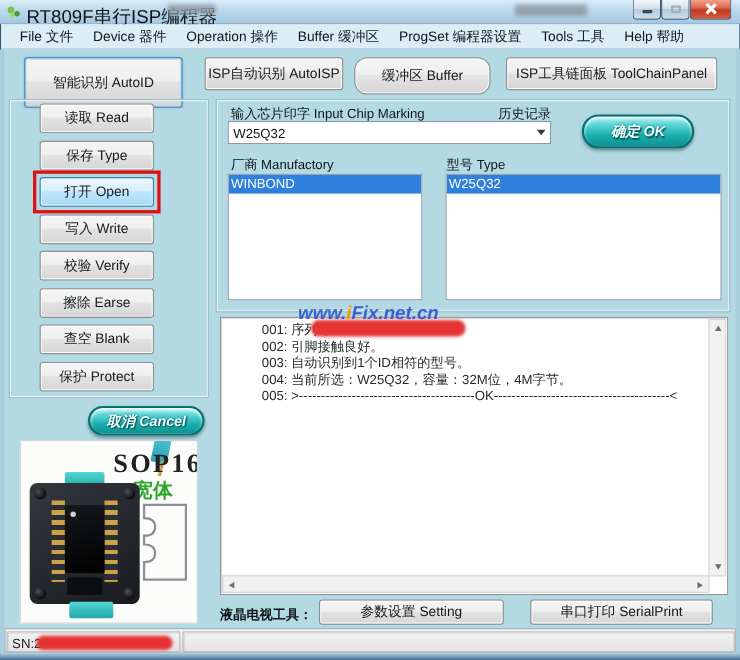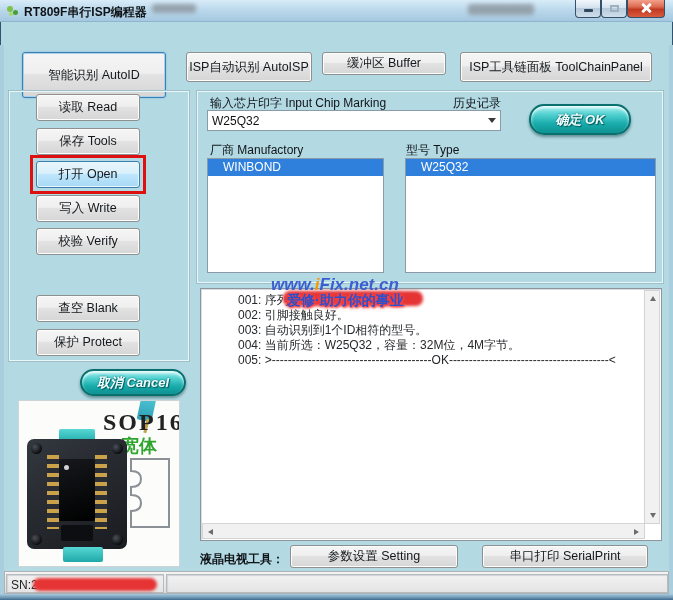--- a/index.html
+++ b/index.html
@@ -7,21 +7,21 @@
   .win{position:relative;width:673px;height:600px;background:#b3d9e3;overflow:hidden;
        box-shadow:inset 0 0 0 1px #30536e;}
   .abs{position:absolute;}
 
   
   .titlebar{left:0;top:0;width:673px;height:22px;
     background:linear-gradient(180deg,#d8ecf8 0%,#bcd9ec 45%,#a5c8e0 100%);
     border-bottom:1px solid #8fb4cd;}
   .app-icon{left:6px;top:4px;width:14px;height:14px;}
   .app-icon .dot{position:absolute;border-radius:50%;}
-  .title-text{left:24px;top:4px;font-size:12px;color:#101418;white-space:nowrap;font-weight:bold;}
+  .title-text{left:24px;top:4px;font-size:17px;color:#101418;white-space:nowrap;}
   .redact-gray{background:#8e99a2;border-radius:3px;filter:blur(2px);opacity:.85;}
   .capbtns{right:8px;top:0;height:18px;display:flex;}
   .capbtn{width:26px;height:18px;border:1px solid #35506b;border-top:none;
     border-radius:0 0 4px 4px;position:relative;
     background:linear-gradient(180deg,#f2f7fb 0%,#d4e2ee 45%,#b8cbdc 50%,#cfdeea 100%);}
   .capbtn.close{width:38px;background:linear-gradient(180deg,#f3a08c 0%,#dd6a50 40%,#c03a22 55%,#d95b3d 100%);}
   .glyph-min{position:absolute;left:8px;bottom:5px;width:9px;height:3px;background:#30475c;border-radius:1px;}
   .glyph-max{position:absolute;left:8px;top:5px;width:9px;height:7px;border:2px solid #9fb0bf;}
   .glyph-x1,.glyph-x2{position:absolute;left:13px;top:3px;width:10px;height:10px;}
   .glyph-x1::before,.glyph-x1::after{content:"";position:absolute;left:4px;top:-1px;width:3px;height:12px;background:#fff;border-radius:1px;}
@@ -56,21 +56,21 @@
     display:flex;align-items:center;justify-content:center;cursor:default;}
 
   .red-frame{border:3px solid #de1010;z-index:3;pointer-events:none;}
 
   
   .combo{background:#fff;border:1px solid #8a9aa6;display:flex;align-items:center;font-size:12px;color:#111;}
   .combo .val{flex:1;padding-left:4px;}
   .combo .arrowbox{width:17px;height:100%;display:flex;align-items:center;justify-content:center;}
   .tri-down{width:0;height:0;border-left:4px solid transparent;border-right:4px solid transparent;border-top:5px solid #3a3a3a;}
   .listbox{background:#fff;border:1px solid #8a9aa6;overflow:hidden;}
-  .list-sel{height:17px;background:#2f80dd;color:#fff;font-size:12px;line-height:17px;padding-left:15px;}
+  .list-sel{height:17px;background:#2f80dd;color:#fff;font-size:12px;line-height:17px;padding-left:2px;}
 
   .label{font-size:12px;color:#101418;white-space:nowrap;}
 
   
   .log{background:#fff;border:1px solid #8f959c;box-shadow:inset 1px 1px 0 #d8dde1;font-size:12px;color:#26292c;}
   .log-line{position:relative;padding-left:5px;height:15px;line-height:15px;white-space:nowrap;}
   .scroll{background:#f1f1f1;border:1px solid #d4d4d4;position:absolute;}
   .sbtn{position:absolute;width:15px;height:15px;display:flex;align-items:center;justify-content:center;}
   .tri-up-s{width:0;height:0;border-left:3.5px solid transparent;border-right:3.5px solid transparent;border-bottom:5px solid #6a6d70;}
   .tri-down-s{width:0;height:0;border-left:3.5px solid transparent;border-right:3.5px solid transparent;border-top:5px solid #6a6d70;}
@@ -123,33 +123,43 @@
         </div>
       <div class="capbtn">
           <span class="glyph-max"></span>
         </div>
       <div class="capbtn close">
           <span class="glyph-x1"></span>
         </div>
     </div>
   </div>
 
+  <div class="abs menubar">
+    <span class="menu-item">File 文件</span>
+    <span class="menu-item">Device 器件</span>
+    <span class="menu-item">Operation 操作</span>
+    <span class="menu-item">Buffer 缓冲区</span>
+    <span class="menu-item">ProgSet 编程器设置</span>
+    <span class="menu-item">Tools 工具</span>
+    <span class="menu-item">Help 帮助</span>
+  </div>
 
   <div class="abs btn focus" style="left:22px;top:52px;width:144px;height:46px;">智能识别 AutoID</div>
   <div class="abs btn" style="left:186px;top:52px;width:126px;height:30px;">ISP自动识别 AutoISP</div>
-  <div class="abs btn" style="left:322px;top:52px;width:124px;height:23px;">缓冲区 Buffer</div>
+  <div class="abs btn" style="left:322px;top:52px;width:124px;height:34px;border-radius:12px;">缓冲区 Buffer</div>
   <div class="abs btn" style="left:460px;top:52px;width:192px;height:30px;">ISP工具链面板 ToolChainPanel</div>
 
   <div class="abs gpanel" style="left:8px;top:90px;width:182px;height:272px;"></div>
   <div class="abs btn" style="left:36px;top:94px;width:104px;height:27px;">读取 Read</div>
-  <div class="abs btn" style="left:36px;top:128px;width:104px;height:27px;">保存 Tools</div>
+  <div class="abs btn" style="left:36px;top:128px;width:104px;height:27px;">保存 Type</div>
   <div class="abs btn hoverblue" style="left:36px;top:161px;width:104px;height:27px;">打开 Open</div>
   <div class="abs red-frame" style="left:30px;top:155px;width:116px;height:39px;"></div>
   <div class="abs btn" style="left:36px;top:195px;width:104px;height:27px;">写入 Write</div>
   <div class="abs btn" style="left:36px;top:228px;width:104px;height:27px;">校验 Verify</div>
+  <div class="abs btn" style="left:36px;top:262px;width:104px;height:27px;">擦除 Earse</div>
   <div class="abs btn" style="left:36px;top:329px;width:104px;height:27px;">保护 Protect</div>
   <div class="abs btn" style="left:36px;top:295px;width:104px;height:27px;">查空 Blank</div>
 
   <div class="abs pill" style="left:36px;top:369px;width:106px;height:27px;margin-left:44px;">取消 Cancel</div>
 
   <div class="abs photo" style="left:18px;top:400px;width:162px;height:167px;">
     <div class="probe" style="left:120px;top:-4px;width:15px;height:24px;transform:rotate(12deg);"></div>
     <div style="position:absolute;left:126px;top:18px;width:3px;height:14px;background:#c9a24a;transform:rotate(14deg);"></div>
     <span class="abs sop-title" style="left:84px;top:8px;">SOP16</span>
     <span class="abs sop-sub" style="left:102px;top:33px;">宽体</span>
@@ -222,21 +232,20 @@
       <span class="sbtn" style="right:0;top:0;">
           <span class="tri-right-s"></span>
         </span>
     </div>
   </div>
 
   <div class="abs redact-red" style="left:283px;top:291px;width:140px;height:15px;z-index:4;"></div>
   <div class="abs wm-url" style="left:271px;top:275px;">
     <span>www.</span><span class="orange">i</span><span>Fix.net.cn</span>
   </div>
-  <div class="abs wm-slogan" style="left:287px;top:292px;">爱修·助力你的事业</div>
 
   <span class="abs label" style="left:200px;top:551px;font-weight:bold;">液晶电视工具：</span>
   <div class="abs btn" style="left:290px;top:545px;width:168px;height:23px;">参数设置 Setting</div>
   <div class="abs btn" style="left:482px;top:545px;width:166px;height:23px;">串口打印 SerialPrint</div>
 
   <div class="abs statusbar" style="left:4px;top:571px;width:665px;height:23px;">
     <div class="statuscell" style="left:1px;top:2px;width:158px;height:19px;">
       <span style="position:absolute;left:4px;top:3px;">SN:2</span>
       <span class="redact-red" style="position:absolute;left:26px;top:3px;width:124px;height:13px;"></span>
     </div>

